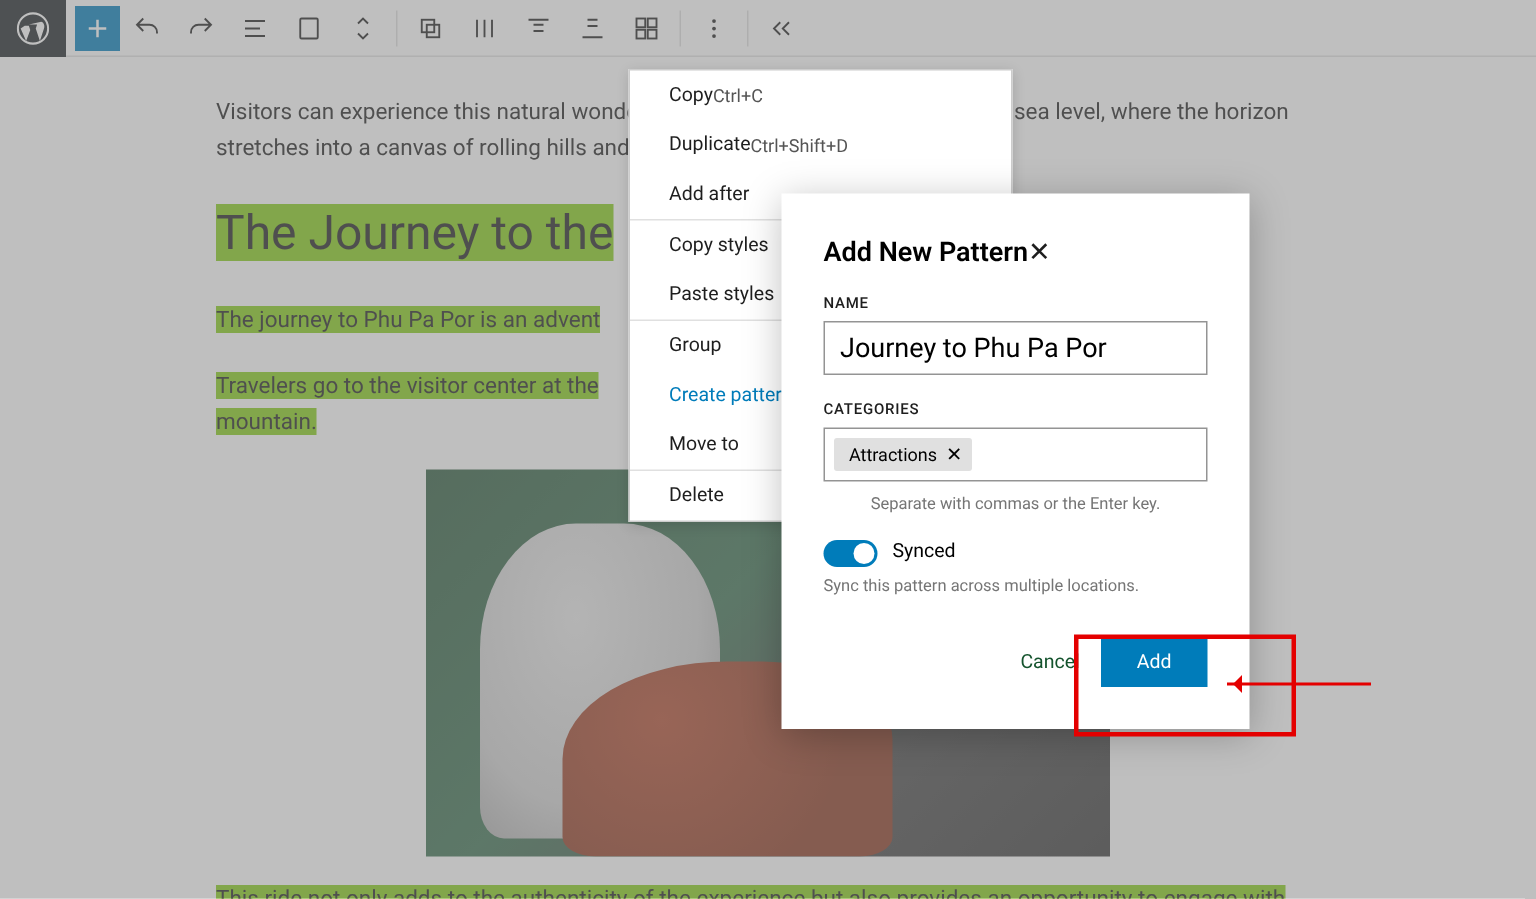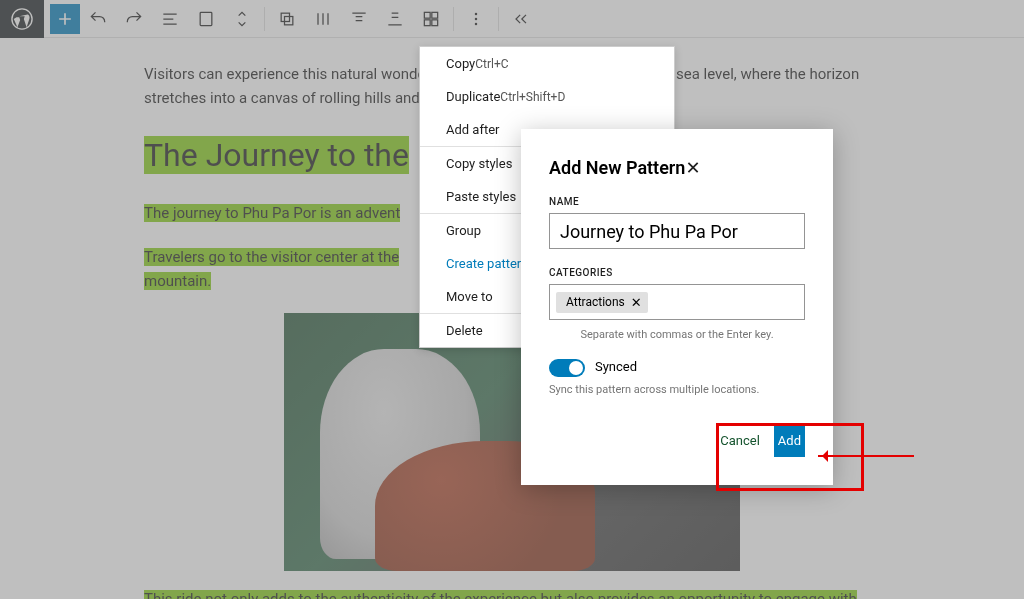--- a/index.html
+++ b/index.html
@@ -39,21 +39,21 @@
 .cat-chip { background: #e0e0e0; padding: 3px 6px 3px 10px; font-size: 12px; border-radius: 2px; display: flex; align-items: center; gap: 6px; }
 .cat-x { font-size: 13px; }
 .dlg-hint { font-size: 11px; color: #757575; margin-bottom: 18px; text-align: center; }
 .sync-row { display: flex; align-items: flex-start; gap: 10px; margin-bottom: 6px; }
 .toggle { width: 36px; height: 18px; background: #007cba; border-radius: 9px; position: relative; }
 .toggle::after { content:""; position:absolute; right:2px; top:2px; width:14px; height:14px; background:#fff; border-radius:50%; }
 .sync-label { font-size: 13px; }
 .sync-desc { font-size: 11px; color: #757575; margin-bottom: 28px; }
 .dlg-actions { display: flex; justify-content: flex-end; gap: 14px; align-items: center; }
 .btn-cancel { color: #14532d; font-size: 13px; background: none; border: none; text-align: center; }
-.btn-add { background: #007cba; color: #fff; border: none; padding: 9px 4px; font-size: 13px; }
+.btn-add { background: #007cba; color: #fff; border: none; padding: 9px 24px; font-size: 13px; }
 
 .anno-box { position: absolute; left: 716px; top: 423px; width: 148px; height: 68px; border: 3px solid #e40000; z-index: 30; pointer-events:none; }
 .anno-arrow { position: absolute; left: 818px; top: 455px; width: 96px; height: 2px; background: #e40000; z-index: 30; pointer-events:none; }
 .anno-arrow::before { content:""; position:absolute; left:-2px; top:-5px; border: 6px solid transparent; border-right-color:#e40000; }
 </style>
 </head>
 <body>
 
 <div class="topbar">
   <div class="wp-logo">

